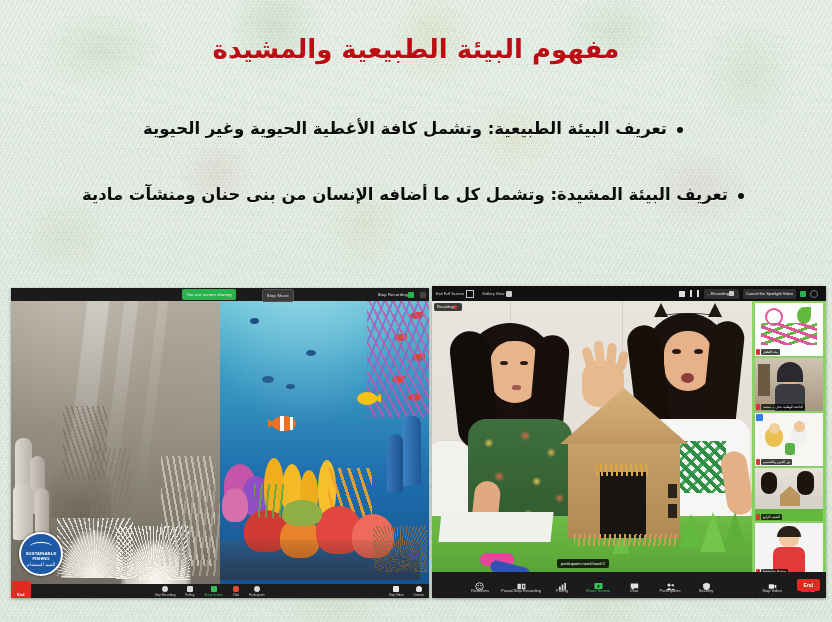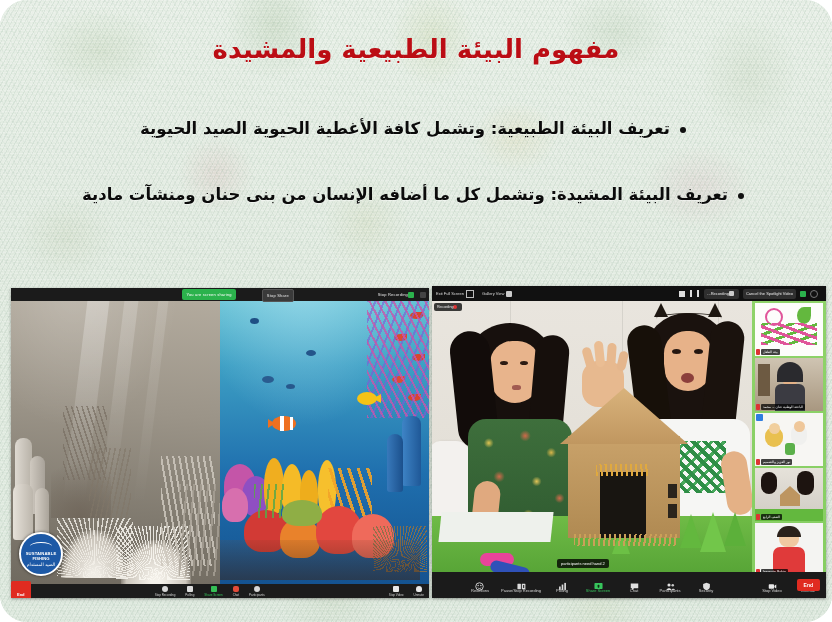--- a/index.html
+++ b/index.html
@@ -6,21 +6,20 @@
   html,body{margin:0;padding:0;}
   body{
     width:832px;height:622px;overflow:hidden;
     font-family:"Liberation Sans","DejaVu Sans",sans-serif;
   }
 
   
   #slide{
     position:relative;width:832px;height:622px;overflow:hidden;
     background:#e3ece3;
-    border-radius:27px;
   }
   
   #bg-base{position:absolute;inset:0;background:
      radial-gradient(ellipse 90px 60px at 12% 8%, rgba(200,215,190,.55), transparent 70%),
      radial-gradient(ellipse 70px 80px at 33% 4%, rgba(186,206,178,.5), transparent 70%),
      radial-gradient(ellipse 60px 70px at 52% 6%, rgba(205,216,178,.5), transparent 70%),
      radial-gradient(ellipse 80px 60px at 74% 5%, rgba(192,210,186,.45), transparent 70%),
      radial-gradient(ellipse 70px 90px at 90% 12%, rgba(200,214,192,.45), transparent 70%),
      radial-gradient(ellipse 55px 55px at 26% 28%, rgba(215,190,185,.4), transparent 70%),
      radial-gradient(ellipse 60px 50px at 62% 22%, rgba(219,214,176,.4), transparent 70%),
@@ -156,21 +155,21 @@
 <div id="slide">
 
   <div id="bg-base"></div>
   <div id="bg-hatch"></div>
   <div id="bg-noise"></div>
 
   <div id="title">مفهوم البيئة الطبيعية والمشيدة</div>
 
   <div class="bullet-row" id="bullet-1">
     <span class="bullet-dot"></span>
-    <span class="bullet-text">تعريف البيئة الطبيعية: وتشمل كافة الأغطية الحيوية الصيد الحيوية</span>
+    <span class="bullet-text">تعريف البيئة الطبيعية: وتشمل كافة الأغطية الحيوية وغير الحيوية</span>
   </div>
   <div class="bullet-row" id="bullet-2">
     <span class="bullet-dot"></span>
     <span class="bullet-text">تعريف البيئة المشيدة: وتشمل كل ما أضافه الإنسان من بنى حنان ومنشآت مادية</span>
   </div>
 
   <div class="photo" id="photo-left">
     <div id="reef">
 
       <div id="reef-dead">

